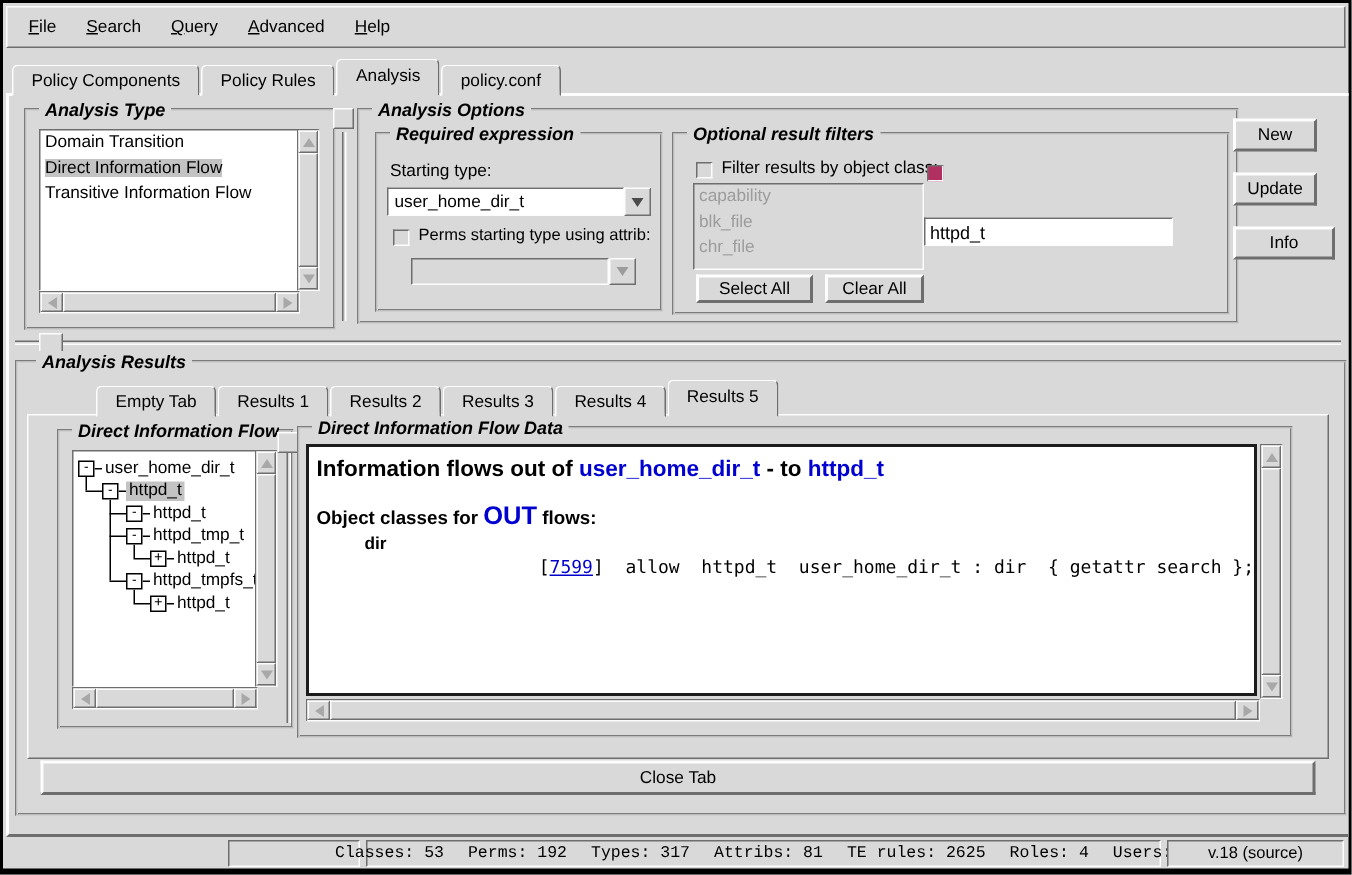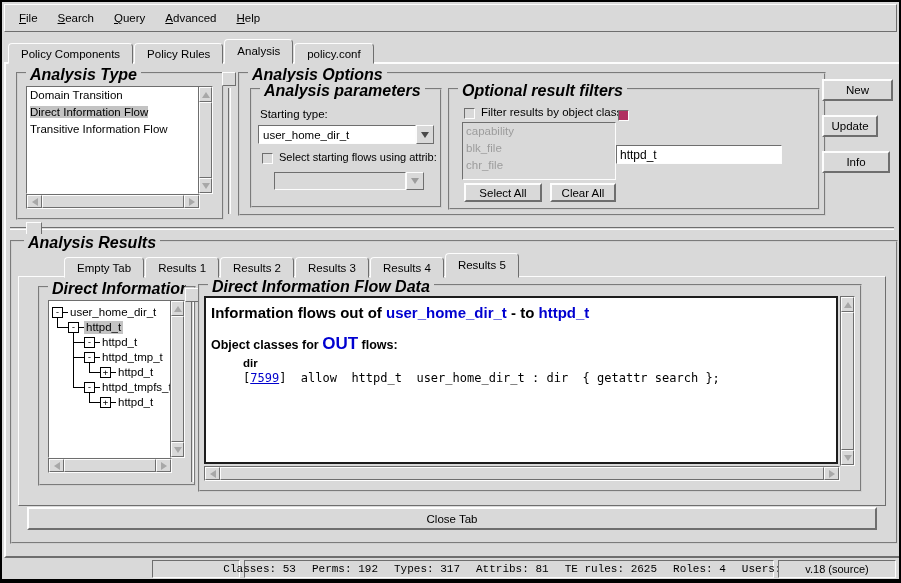--- a/index.html
+++ b/index.html
@@ -9,21 +9,21 @@
     font-family:"Liberation Sans","DejaVu Sans",sans-serif; font-size:11.5px; color:#000;
     overflow:hidden;
   }
   .abs{position:absolute;}
   
   .up1{border:1px solid;border-color:#fdfdfd #6e6e6e #6e6e6e #fdfdfd;}
   .up2{border:2px solid;border-color:#fdfdfd #6e6e6e #6e6e6e #fdfdfd;}
   .down1{border:1px solid;border-color:#6e6e6e #fdfdfd #fdfdfd #6e6e6e;}
   .frame{border:2px groove #cfcfcf; position:absolute; background:#d9d9d9;}
   .legend{position:absolute; top:-8px; left:8px; background:#d9d9d9; padding:0 4px;
-    font-style:italic; font-weight:bold; font-size:16px; white-space:nowrap;}
+    font-style:italic; font-weight:bold; font-size:12px; white-space:nowrap;}
   
   .menubar{left:2px; top:2px; width:893px; height:28px; background:#d9d9d9; display:flex; align-items:center; padding-left:4px; box-sizing:border-box;}
   .menu-item{padding:3px 10px; cursor:default;}
   .menu-item .u{text-decoration:underline;}
   
   .tab{display:inline-block; background:#d9d9d9; border:1px solid;
     border-color:#fdfdfd #6e6e6e transparent #fdfdfd; border-radius:4px 4px 0 0;
     padding:0 12px; text-align:center; box-sizing:border-box; white-space:nowrap;}
   .tabstrip{display:flex; align-items:flex-end; z-index:3;}
   .tabstrip .tab{height:21px; line-height:21px; margin-right:1px;}
@@ -69,21 +69,21 @@
   .tree-label{padding:0 2px; line-height:13px;}
   .tree-label.sel{background:var(--selection,#c3c3c3);}
   .tline{position:absolute; background:#000; z-index:1;}
   
   .textarea{background:#fff; border:2px solid #1c1c1c; box-sizing:border-box; overflow:hidden;}
   .ta-title{margin:6px 0 0 5px; font-weight:bold; font-size:15px;}
   .ta-title .blue, .ta-object .blue{color:var(--title-blue,#0000d0);}
   .ta-object{margin:13px 0 0 5px; font-weight:bold; font-size:12.5px;}
   .ta-object .flow{font-size:17px;}
   .ta-class{margin:3px 0 0 37px; font-weight:bold; font-size:11.5px;}
-  .ta-rule{margin:2px 0 0 37px; font-family:"DejaVu Sans Mono","Liberation Mono",monospace; font-size:12px; white-space:pre;}
+  .ta-rule{margin:2px 0 0 37px; font-family:"DejaVu Sans Mono","Liberation Mono",monospace; font-size:12px; white-space:pre;text-align:right;}
   .ta-rule .link{color:var(--link-blue,#0000cd); text-decoration:underline;}
   
   .status-box{background:#d9d9d9; display:flex; align-items:center; justify-content:center; font-size:11px; box-sizing:border-box;}
   .stats span{margin:0 8px; white-space:nowrap;}
 </style>
 </head>
 <body>
 
 <div class="window">
 
@@ -132,31 +132,31 @@
   </div>
 
   <div class="abs sash-v" style="left:226px; top:86px; width:1px; height:126px; z-index:2;"></div>
   <div class="abs sash-handle up1" style="left:220px; top:70px; width:12px; height:12px; z-index:2;"></div>
 
   <div class="frame" style="left:236px; top:70px; width:584px; height:140px; z-index:2;">
     <span class="legend">Analysis Options</span>
   </div>
 
   <div class="frame" style="left:248px; top:86px; width:188px; height:116px; z-index:2;">
-    <span class="legend">Analysis parameters</span>
+    <span class="legend">Required expression</span>
   </div>
   <div class="abs" style="left:258px; top:106px; z-index:2;">Starting type:</div>
   <div class="abs combo-field down1" style="left:256px; top:123px; width:158px; height:19px; z-index:2;">
     <span>user_home_dir_t</span>
   </div>
   <div class="abs combo-btn up1" style="left:414px; top:123px; width:18px; height:19px; z-index:2;">
       <i class="tri down"></i>
     </div>
   <div class="abs cb down1" style="left:260px; top:151px; z-index:2;"></div>
-  <div class="abs" style="left:277px; top:149px; width:158px; font-size:11px; z-index:2;">Select starting flows using attrib:</div>
+  <div class="abs" style="left:277px; top:149px; width:158px; font-size:11px; z-index:2;">Perms starting type using attrib:</div>
   <div class="abs combo-field disabled down1" style="left:272px; top:170px; width:132px; height:18px; z-index:2;">
     <span></span>
   </div>
   <div class="abs combo-btn disabled up1" style="left:404px; top:170px; width:18px; height:18px; z-index:2;">
       <i class="tri down"></i>
     </div>
 
   <div class="frame" style="left:446px; top:86px; width:368px; height:118px; z-index:2;">
     <span class="legend">Optional result filters</span>
   </div>
@@ -169,21 +169,21 @@
   </div>
   <div class="abs btn up2" style="left:462px; top:181px; width:78px; height:19px; z-index:2;">
       <span>Select All</span>
     </div>
   <div class="abs btn up2" style="left:548px; top:181px; width:66px; height:19px; z-index:2;">
       <span>Clear All</span>
     </div>
   <div class="abs cb checked down1" style="left:616px; top:108px; z-index:2;"></div>
   <input class="abs down1" style="left: 614px; top: 143px; width: 166px; height: 19px; background: rgb(255, 255, 255); font: 12px &quot;Liberation Sans&quot;, sans-serif; padding: 0px 3px; box-sizing: border-box; z-index: 2;" value="httpd_t">
 
-  <div class="abs btn up2" style="left:820px; top:77px; width:71px; height:22px; z-index:2;">
+  <div class="abs btn up2" style="left:820px; top:77px; width:56px; height:22px; z-index:2;">
       <span>New</span>
     </div>
   <div class="abs btn up2" style="left:820px; top:113px; width:56px; height:22px; z-index:2;">
       <span>Update</span>
     </div>
   <div class="abs btn up2" style="left:820px; top:149px; width:68px; height:22px; z-index:2;">
       <span>Info</span>
     </div>
 
   <div class="abs sash-h" style="left:8px; top:225px; width:884px; height:1px; z-index:2;"></div>

